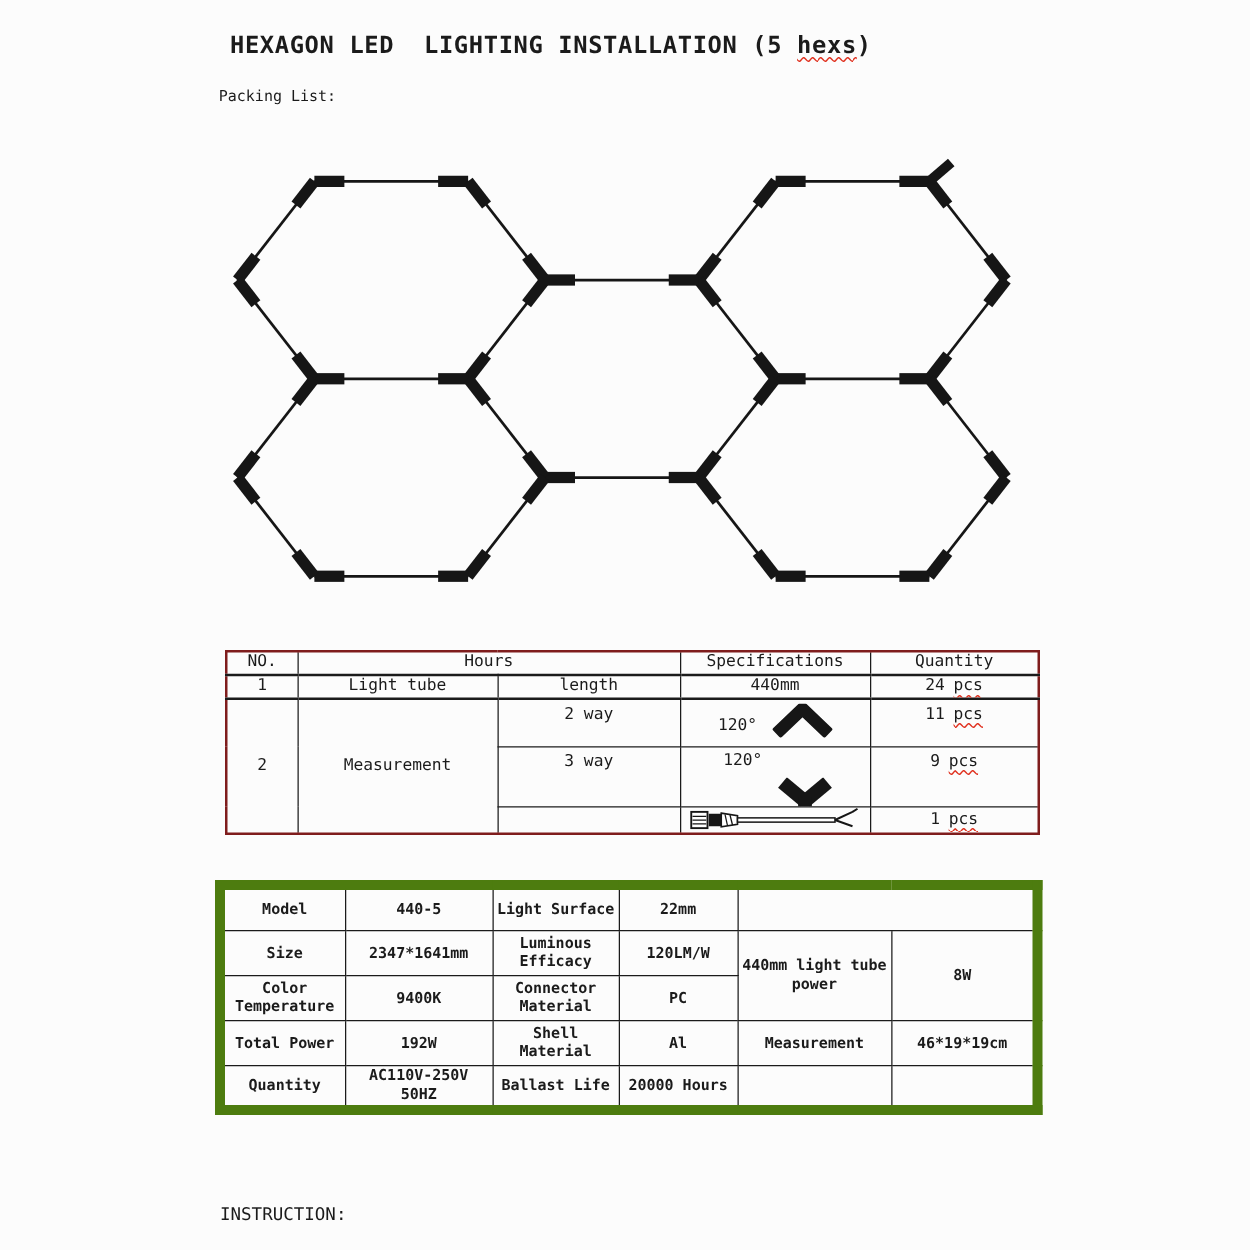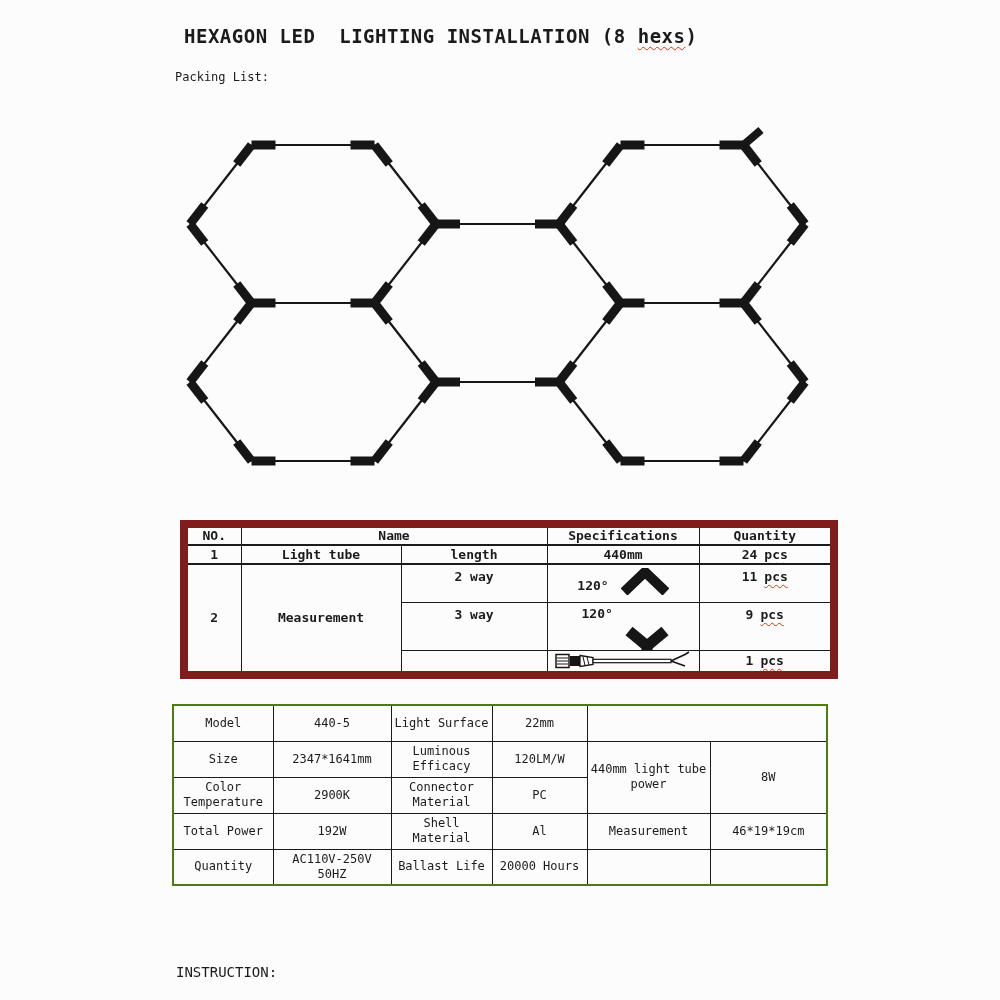--- a/index.html
+++ b/index.html
@@ -12,50 +12,50 @@
 
   .title{position:absolute;left:184px;top:25px;font-size:19px;font-weight:bold;white-space:pre;letter-spacing:0.5px;}
   .sq{text-decoration-line:underline;text-decoration-style:wavy;text-decoration-color:#e0301e;text-decoration-thickness:1px;text-underline-offset:3px;text-align:right;}
   .packing-label{position:absolute;left:175px;top:70px;font-size:12px;}
 
   #hex-diagram{position:absolute;left:170px;top:120px;width:660px;height:360px;}
 
   table{border-collapse:collapse;table-layout:fixed;position:absolute;}
   td{border:1px solid #1b1b1b;text-align:center;vertical-align:middle;padding:0 2px;overflow:hidden;line-height:1.25;}
 
-  #packing-table{left:180px;top:520px;width:650px;font-size:13px;border:8px solid #7f1d1d;font-weight:bold;}
+  #packing-table{left:180px;top:520px;width:650px;font-size:13px;border:2px solid #7f1d1d;}
   #packing-table tr.hdr{height:19px;}
   #packing-table tr.r1{height:19px;}
   #packing-table tr.r2way{height:38px;}
   #packing-table tr.r3way{height:48px;}
   #packing-table tr.rcord{height:22px;}
   #packing-table tr.hdr td{border-bottom-width:2px;}
   #packing-table tr.r1 td{border-bottom-width:2px;}
   .vtop{vertical-align:top;padding-top:4px;}
 
   .spec-2way{display:flex;height:100%;align-items:flex-end;justify-content:center;gap:12px;padding-bottom:3px;box-sizing:border-box;}
   .spec-2way .angle{margin-bottom:2px;}
   .spec-2way svg{margin-bottom:1px;}
   .spec-3way{position:relative;height:100%;}
   .spec-3way svg{position:absolute;left:74px;top:1px;}
   .spec-3way .angle{position:absolute;left:32px;bottom:4px;}
   .spec-cord{display:flex;height:100%;align-items:center;justify-content:center;}
   .qty-unit{margin-left:7px;}
 
-  #spec-table{left:172px;top:704px;width:654px;font-size:12px;border:2px solid #4d7c0f;}
+  #spec-table{left:172px;top:704px;width:654px;font-size:12px;border:8px solid #4d7c0f;font-weight:bold;}
   #spec-table tr{height:36px;}
 
   .instructions{position:absolute;left:176px;top:915px;font-size:14px;line-height:23px;white-space:pre;}
 </style>
 </head>
 <body>
 
 <div class="page">
 
-  <div class="title"><span>HEXAGON LED  LIGHTING INSTALLATION (8 </span><span class="sq">hexs</span><span>)</span></div>
+  <div class="title"><span>HEXAGON LED  LIGHTING INSTALLATION (5 </span><span class="sq">hexs</span><span>)</span></div>
 
   <div class="packing-label">Packing List:</div>
 
   <div id="hex-diagram"><svg width="660" height="360">
         <line x1="20" y1="104" x2="81.5" y2="25" stroke="#161616" stroke-width="2.2"></line>
         <line x1="81.5" y1="25" x2="204.5" y2="25" stroke="#161616" stroke-width="2.2"></line>
         <line x1="204.5" y1="25" x2="266" y2="104" stroke="#161616" stroke-width="2.2"></line>
         <line x1="266" y1="104" x2="204.5" y2="183" stroke="#161616" stroke-width="2.2"></line>
         <line x1="204.5" y1="183" x2="81.5" y2="183" stroke="#161616" stroke-width="2.2"></line>
         <line x1="81.5" y1="183" x2="20" y2="104" stroke="#161616" stroke-width="2.2"></line>
@@ -132,21 +132,21 @@
     <colgroup>
         <col style="width:57px">
         <col style="width:160px">
         <col style="width:146px">
         <col style="width:152px">
         <col style="width:135px">
       </colgroup>
     <tbody>
         <tr class="hdr">
       <td>NO.</td>
-      <td colspan="2">Name</td>
+      <td colspan="2">Hours</td>
       <td>Specifications</td>
       <td>Quantity</td>
     </tr>
     <tr class="r1">
       <td>1</td>
       <td>Light tube</td>
       <td>length</td>
       <td>440mm</td>
       <td><span>24</span><span class="sq qty-unit">pcs</span></td>
     </tr>
@@ -223,21 +223,21 @@
     <tr>
       <td>Size</td>
       <td>2347*1641mm</td>
       <td>Luminous Efficacy</td>
       <td>120LM/W</td>
       <td rowspan="2">440mm light tube power</td>
       <td rowspan="2">8W</td>
     </tr>
     <tr>
       <td>Color Temperature</td>
-      <td>2900K</td>
+      <td>9400K</td>
       <td>Connector Material</td>
       <td>PC</td>
     </tr>
     <tr>
       <td>Total Power</td>
       <td>192W</td>
       <td>Shell Material</td>
       <td>Al</td>
       <td>Measurement</td>
       <td>46*19*19cm</td>

